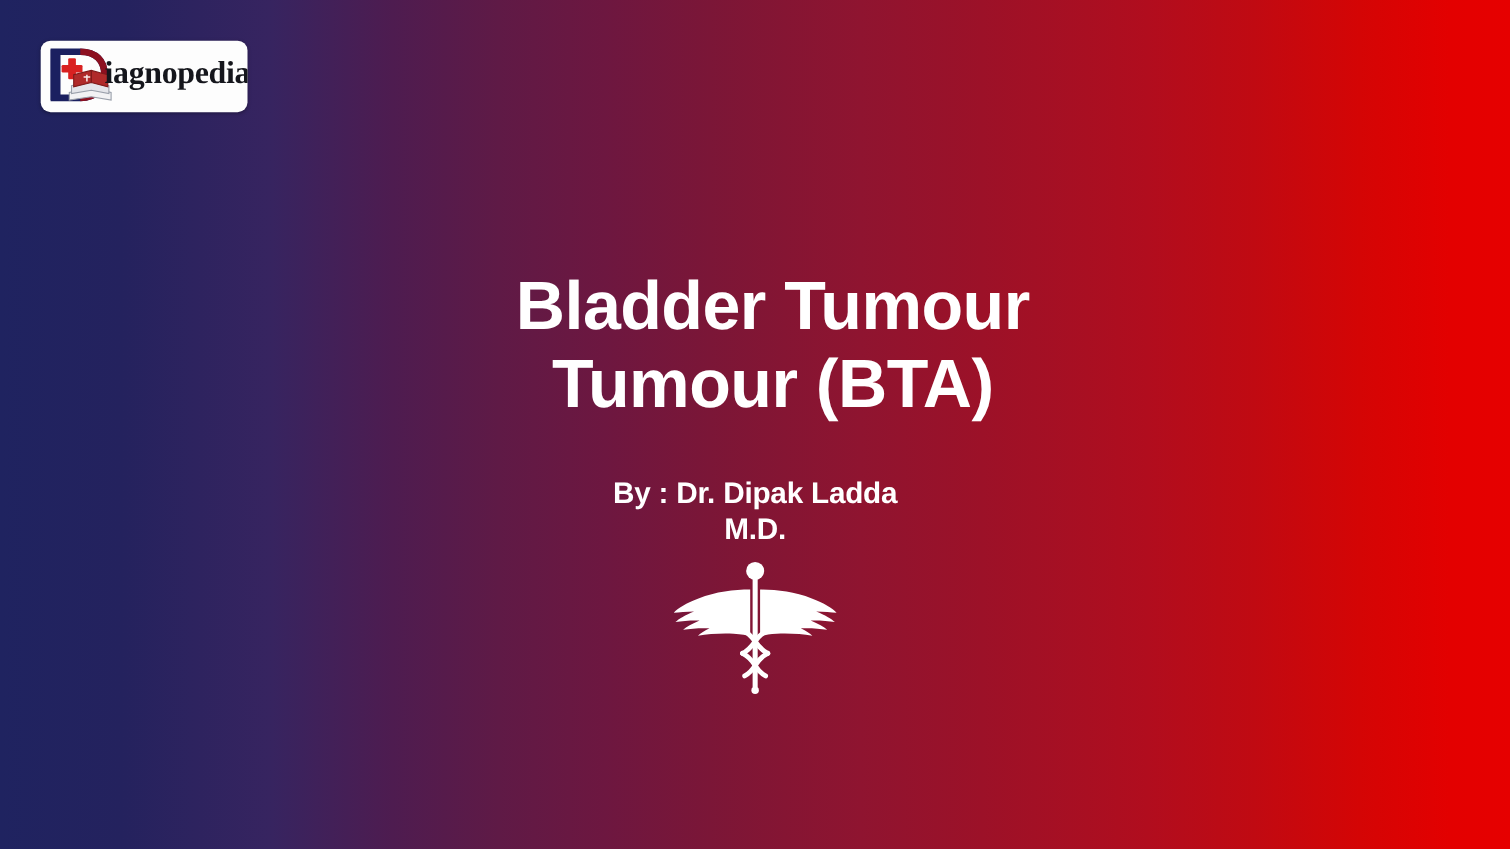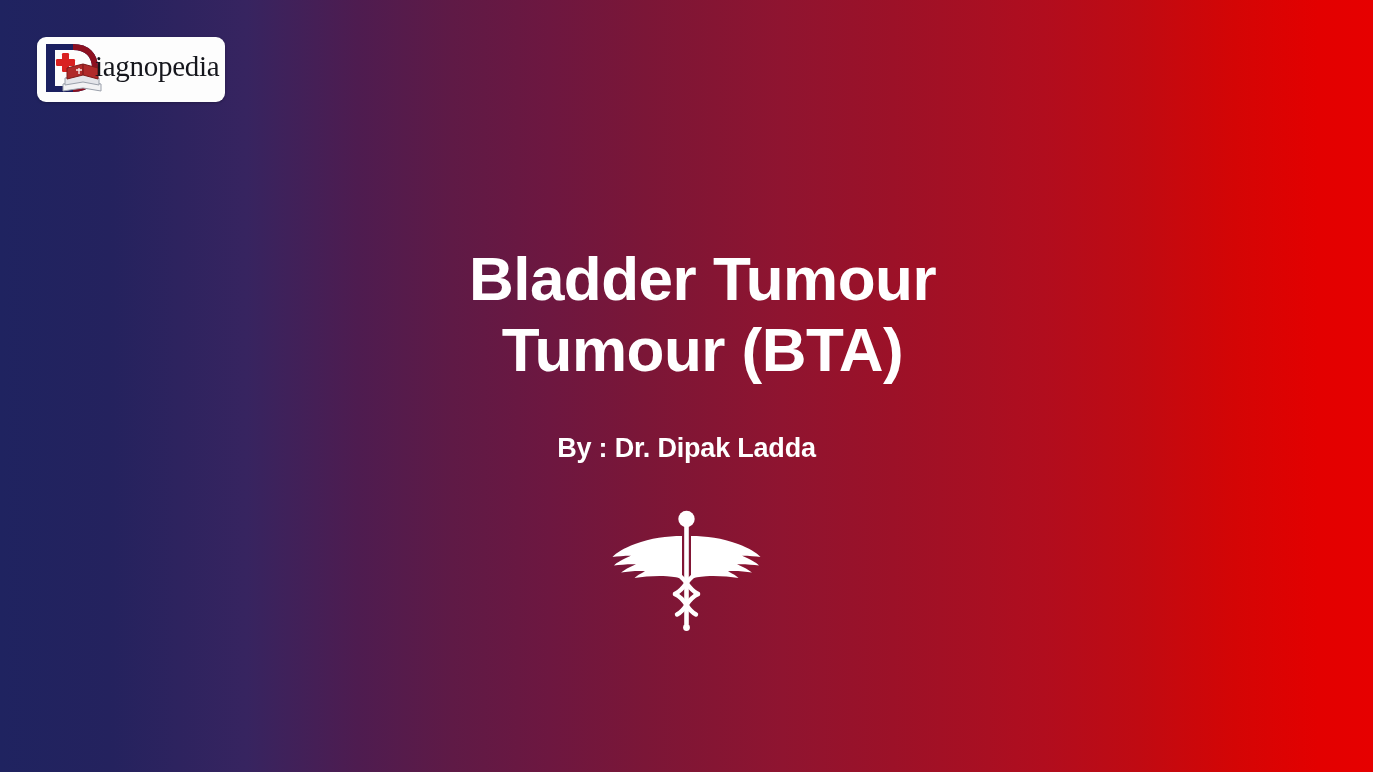--- a/index.html
+++ b/index.html
@@ -62,21 +62,21 @@
     left: 6px;
     top: 2px;
     width: 62px;
     height: 60px;
   }
   #logo-word {
     position: absolute;
     left: 58px;
     top: 13px;
     font-family: "Liberation Serif", serif;
-    font-weight: normal;
+    font-weight: bold;
     font-size: 29px;
     letter-spacing: -0.3px;
     color: #15161c;
     white-space: nowrap;
   }
 
   
   #title-block {
     position: absolute;
     left: 0;
@@ -154,20 +154,21 @@
     </div>
   </div>
 
   <div id="title-block">
     <span class="title-line">Bladder Tumour</span>
     <span class="title-line">Tumour (BTA)</span>
   </div>
 
   <div id="byline-block">
     <span class="byline-line">By : Dr. Dipak Ladda</span>
+    <span class="byline-line">M.D.</span>
   </div>
 
   <svg id="caduceus" viewBox="0 0 151 124">
     <g fill="#ffffff">
 
       <circle cx="75.5" cy="11" r="8.2"></circle>
 
       <rect x="73.2" y="16" width="4.6" height="102" rx="2.2"></rect>
 
       <circle cx="75.5" cy="119.5" r="3.4"></circle>

